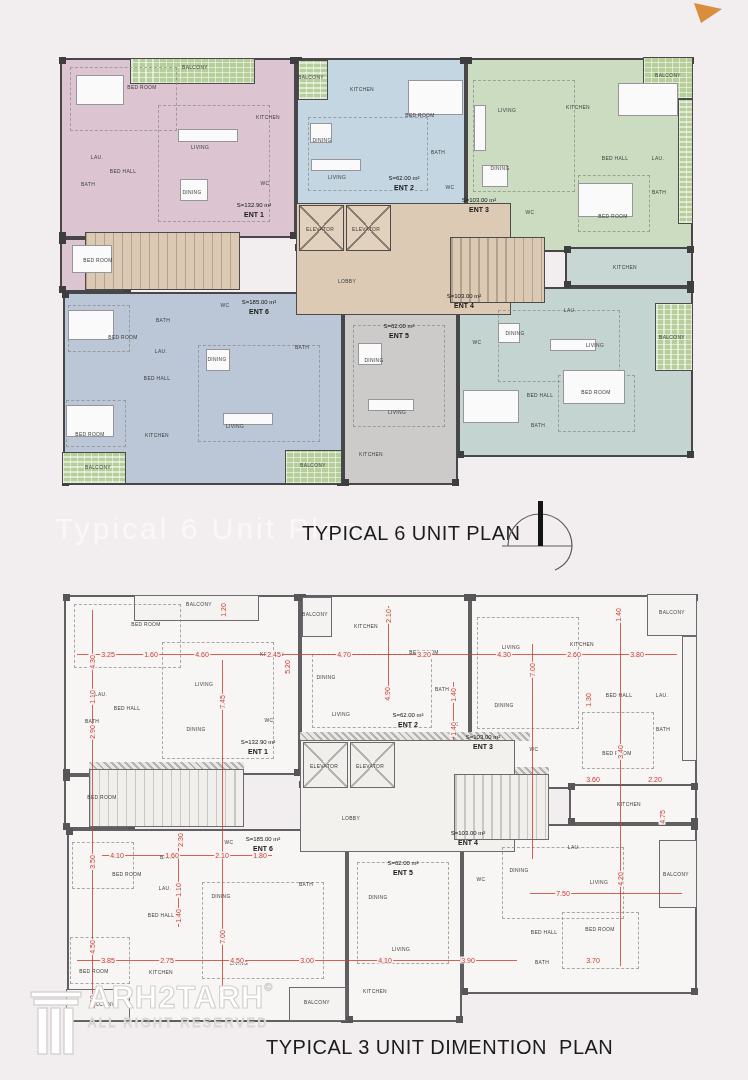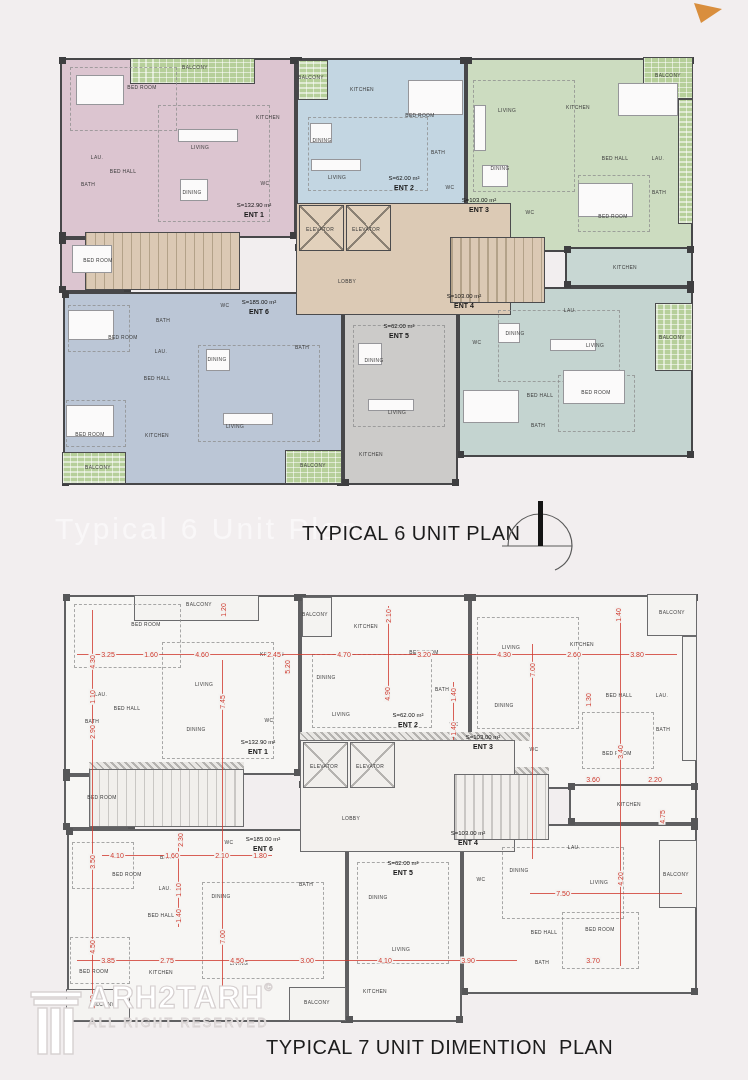--- a/index.html
+++ b/index.html
@@ -439,13 +439,13 @@
       <rect x="21" y="26" width="9" height="46"></rect>
       <rect x="34" y="26" width="9" height="46"></rect>
     </g>
   </svg>
   <div class="logo-text">
     <div class="logo-name"><span>ARH2TARH</span><span class="logo-copy">©</span></div>
     <div class="logo-sub">ALL RIGHT RESERVED</div>
   </div>
 </div>
 
-<div class="title" style="left:266px;top:1036px;">TYPICAL 7 UNIT DIMENTION  PLAN</div>
+<div class="title" style="left:266px;top:1036px;">TYPICAL 3 UNIT DIMENTION  PLAN</div>
 
 </body></html>

